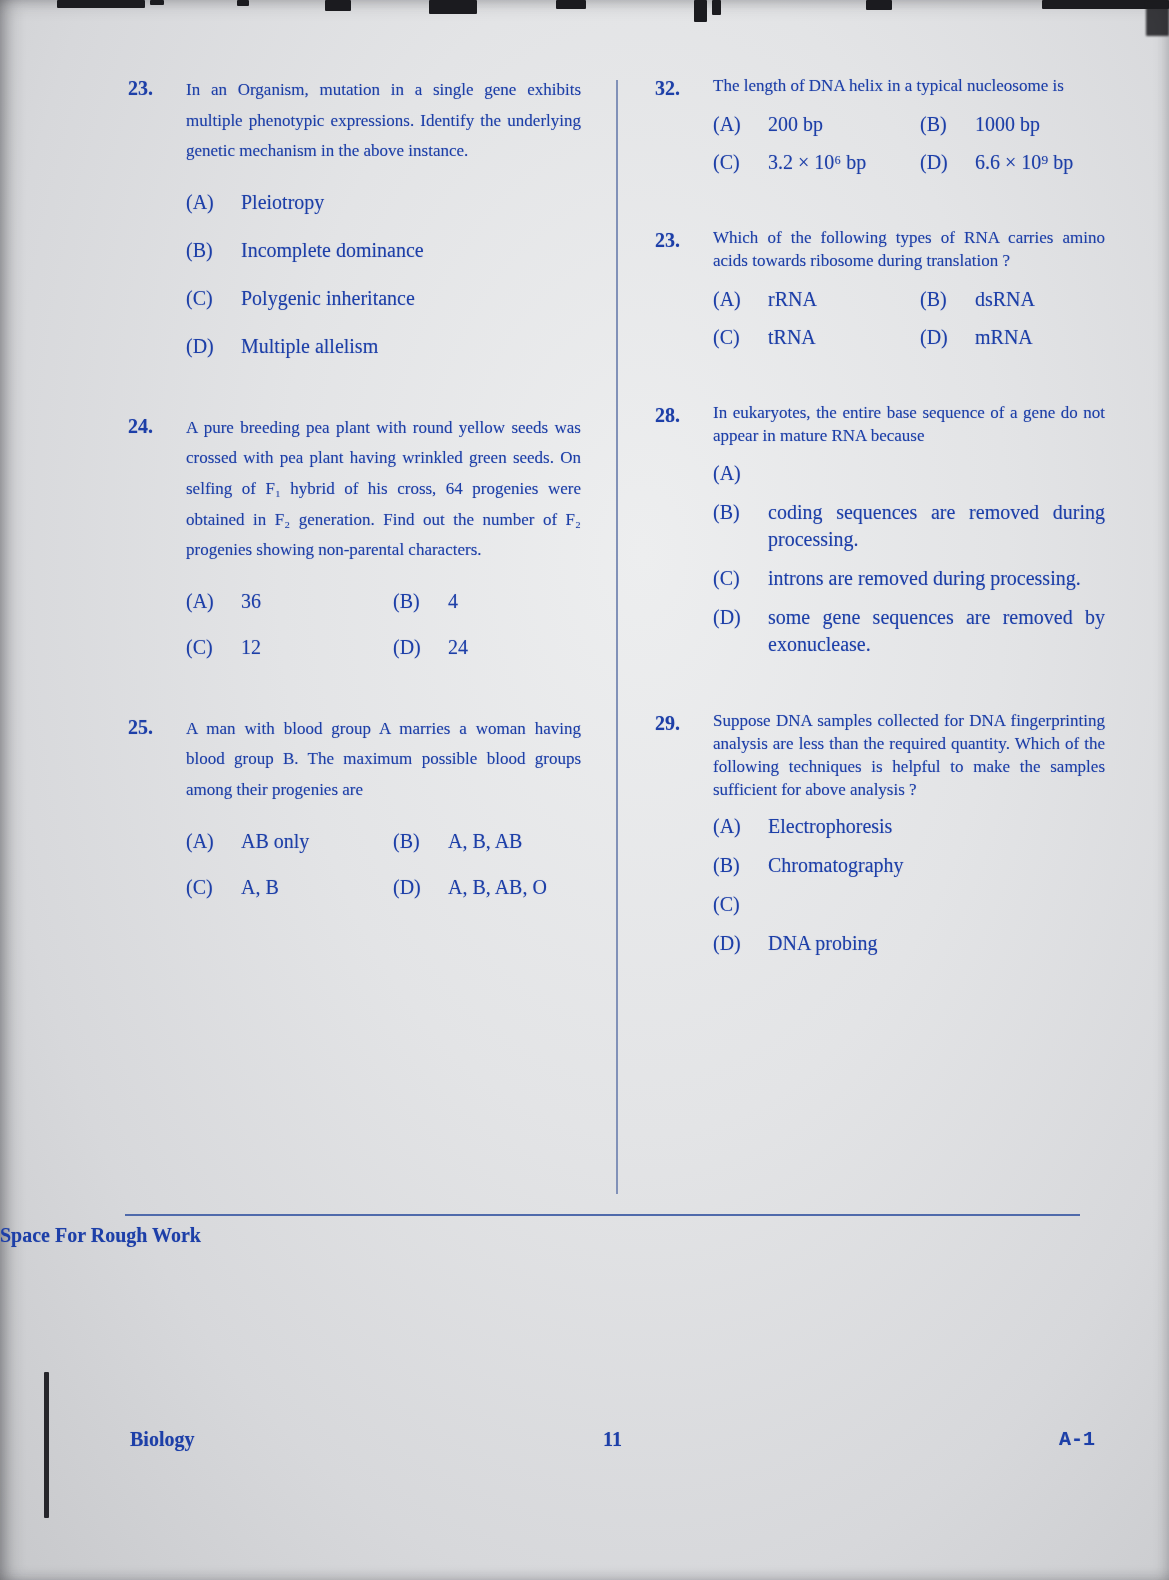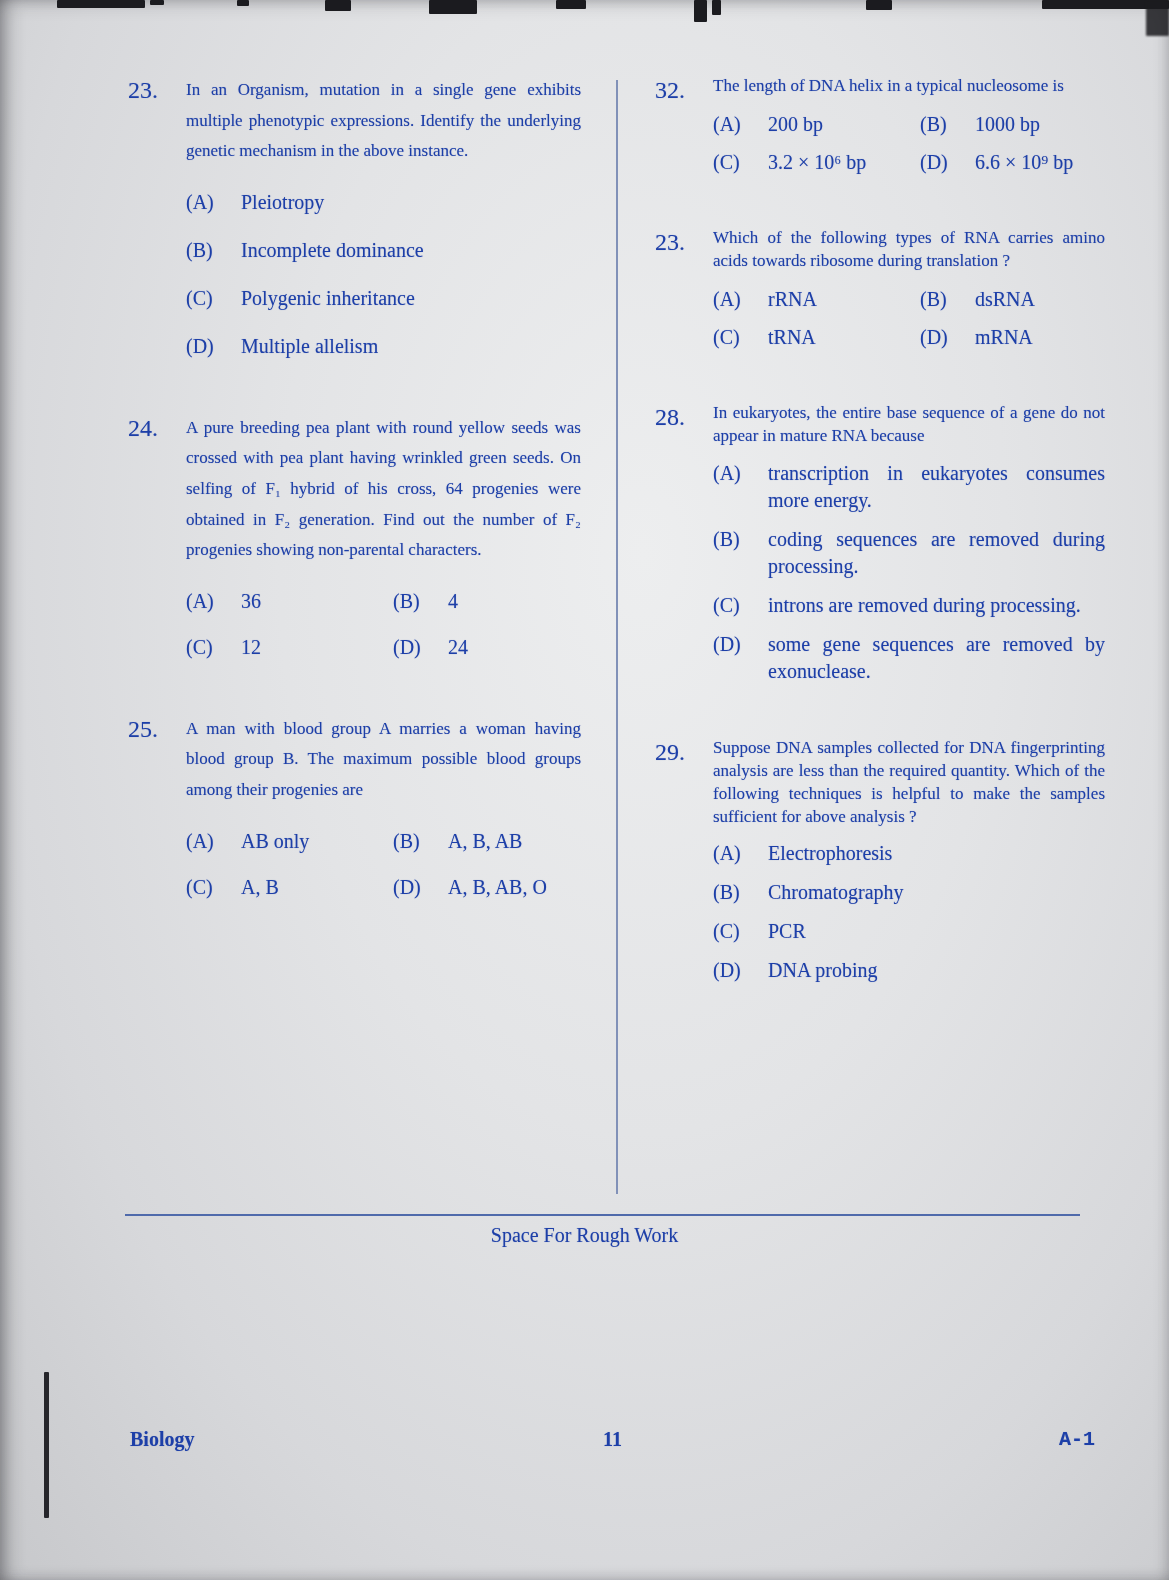--- a/index.html
+++ b/index.html
@@ -25,21 +25,21 @@
   .col-right { width:450px; margin-left:38px; }
 
   .v-divider { position:absolute; left:616px; top:80px; width:2px; height:1114px;
                background:#8191b8; }
 
   
   .q { display:flex; }
   .col-left  .q { margin-bottom:54px; }
   .col-right .q { margin-bottom:52px; }
   .q:last-child { margin-bottom:0; }
-  .q-num { width:58px; flex:0 0 auto; font-weight:normal; font-size:24px; line-height:1.3; }
+  .q-num { width:58px; flex:0 0 auto; font-weight:bold; font-size:20px; line-height:1.3; }
   .q-body { flex:1; min-width:0; }
   .q-text { font-size:17px; text-align:justify; }
   .col-left  .q-text { line-height:1.8; }
   .col-right .q-text { line-height:1.35; }
 
   
   .option { display:flex; font-size:20px; line-height:1.3; }
   .opt-letter { width:55px; flex:0 0 auto; }
   .opt-label { flex:1; min-width:0; }
 
@@ -49,22 +49,22 @@
   .col-right .options-list .opt-label { text-align:justify; }
   .col-right .options-list { margin-top:2px; }
 
   .options-grid { display:grid; grid-template-columns:207px 1fr; }
   .col-left  .options-grid { margin-top:22px; row-gap:20px; }
   .col-right .options-grid { margin-top:13px; row-gap:12px; line-height:1.35; }
 
   
   .rough-line { position:absolute; left:125px; top:1214px; width:955px; height:2px;
                 background:#4f6aab; }
-  .rough-label { position:absolute; top:1224px; left:0; right:0; text-align:center;
-                 font-weight:normal; font-size:20px; }
+  .rough-label { position:absolute; top:1224px; left:0; right:0; 
+                 font-weight:bold; font-size:20px; }
   .footer { position:absolute; top:1428px; left:0; right:0;
             display:grid; grid-template-columns:1fr auto 1fr;
             padding:0 74px 0 130px; font-weight:bold; font-size:20px; }
   .footer .f-left   { justify-self:start; }
   .footer .f-center { justify-self:center; }
   .footer .f-right  { justify-self:end;font-family:Liberation Mono, monospace; }
 
   
   .mark { position:absolute; background:#1b1b1f; border-radius:1px; }
   .m1  { left:57px;   top:0; width:88px;  height:8px; }
@@ -233,21 +233,20 @@
         </div>
       </div>
 
       <div class="q">
         <div class="q-num">28.</div>
         <div class="q-body">
           <p class="q-text">In eukaryotes, the entire base sequence of a gene do not appear in mature RNA because</p>
           <div class="options options-list">
             <div class="option">
               <span class="opt-letter">(A)</span>
-              <span class="opt-label">transcription in eukaryotes consumes more energy.</span>
             </div>
             <div class="option">
               <span class="opt-letter">(B)</span>
               <span class="opt-label">coding sequences are removed during processing.</span>
             </div>
             <div class="option">
               <span class="opt-letter">(C)</span>
               <span class="opt-label">introns are removed during processing.</span>
             </div>
             <div class="option">
@@ -266,21 +265,20 @@
             <div class="option">
               <span class="opt-letter">(A)</span>
               <span class="opt-label">Electrophoresis</span>
             </div>
             <div class="option">
               <span class="opt-letter">(B)</span>
               <span class="opt-label">Chromatography</span>
             </div>
             <div class="option">
               <span class="opt-letter">(C)</span>
-              <span class="opt-label">PCR</span>
             </div>
             <div class="option">
               <span class="opt-letter">(D)</span>
               <span class="opt-label">DNA probing</span>
             </div>
           </div>
         </div>
       </div>
 
     </div>

